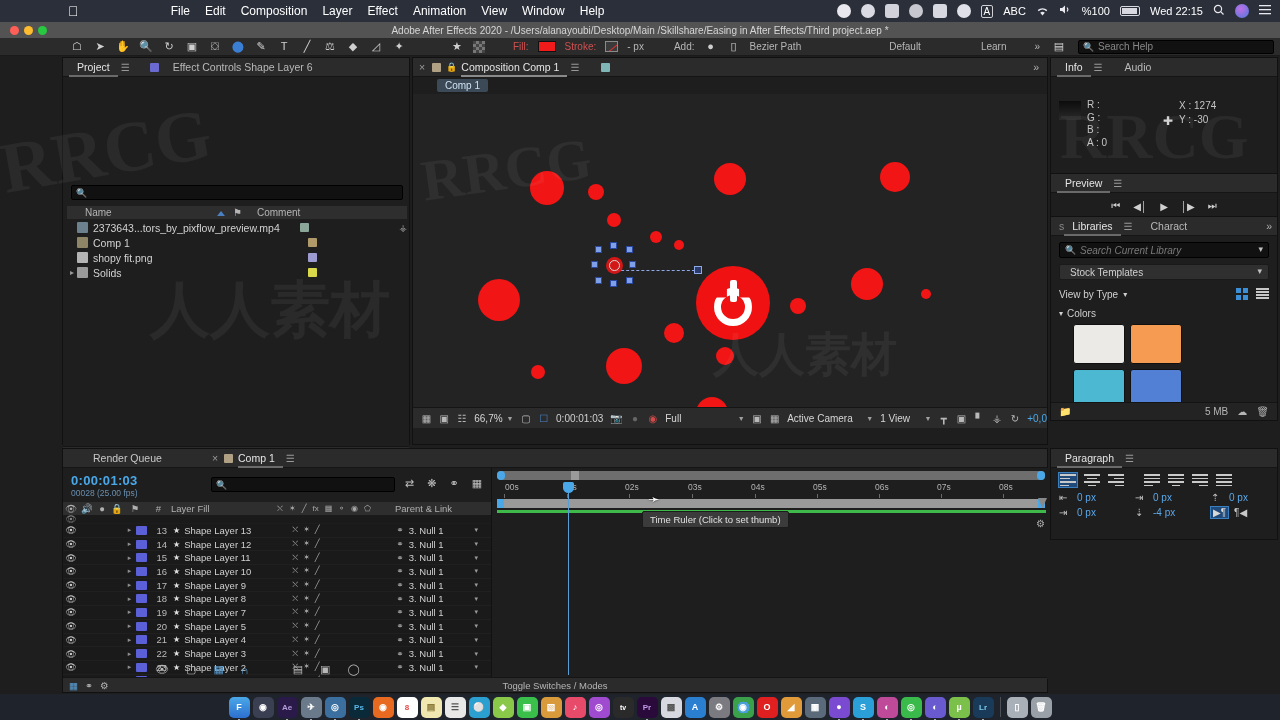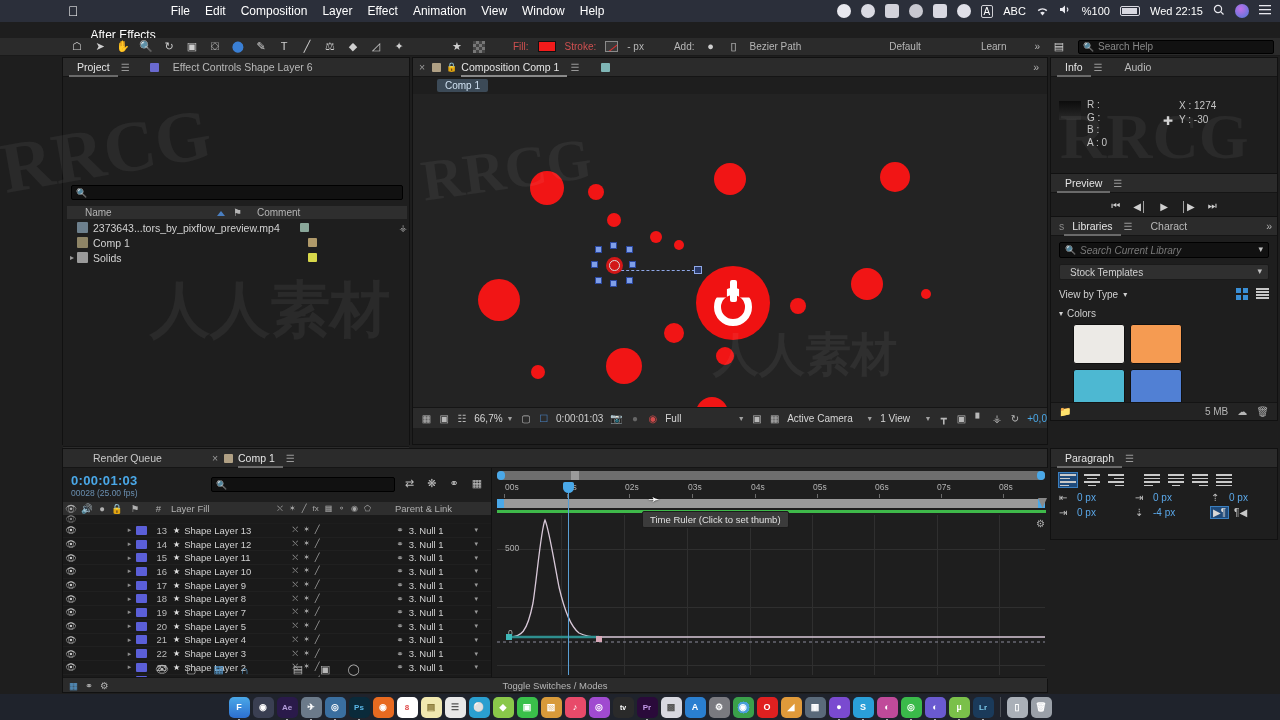--- a/index.html
+++ b/index.html
@@ -294,20 +294,28 @@
       <span class="ic" style="background:none;width:13px;border-radius:0">
         <svg width="13" height="11" viewBox="0 0 13 11">
             <rect y="1" width="12" height="1.3" fill="#e8e8ee"></rect>
             <rect y="5" width="12" height="1.3" fill="#e8e8ee"></rect>
             <rect y="9" width="12" height="1.3" fill="#e8e8ee"></rect>
           </svg>
       </span>
     </span>
   </div>
 
+  <div class="titlebar">
+    <span class="tl-dots">
+      <i style="background:#ff5f57"></i>
+      <i style="background:#febc2e"></i>
+      <i style="background:#28c840"></i>
+    </span>
+    <span class="tl-title">Adobe After Effects 2020 - /Users/alanayoubi/Desktop/Main /Skillshare/Easing in After Effects/Third project.aep *</span>
+  </div>
 
   <div class="toolbar">
     <span class="tool">☖</span>
     <span class="tool">➤</span>
     <span class="tool">✋</span>
     <span class="tool">🔍</span>
     <span class="tool">↻</span>
     <span class="tool">▣</span>
     <span class="tool">⛋</span>
     <span class="tool" style="color:#3a7fd4">⬤</span>
@@ -372,20 +380,26 @@
           <span class="lbl" style="background:#8aa79a"></span>
           <span style="color:#9a9a9a;font-size:9px">⚶</span>
         </div>
         <div class="prow">
           <span class="arrow"></span>
           <span class="ficon" style="background:#8e8466"></span>
           <span class="nm">Comp 1</span>
           <span class="lbl" style="background:#b09a6a"></span>
         </div>
         <div class="prow">
+          <span class="arrow"></span>
+          <span class="ficon" style="background:#b4b4b4"></span>
+          <span class="nm">shopy fit.png</span>
+          <span class="lbl" style="background:#9c9cd0"></span>
+        </div>
+        <div class="prow">
           <span class="arrow">▸</span>
           <span class="ficon" style="background:#9a9a9a"></span>
           <span class="nm">Solids</span>
           <span class="lbl" style="background:#d8d84a"></span>
         </div>
       </div>
       <div class="proj-foot">
         <span>▦</span>
         <span>📁</span>
         <span>▣</span>
@@ -992,42 +1006,20 @@
           <i class="tick" style="left:444px"></i>
           <i class="tick" style="left:506px"></i>
       </div>
       <div class="workbar">
         <i style="left:0"></i>
           <i style="right:0"></i>
       </div>
       <i class="greenbar" style="left:5px;width:298px"></i>
       <i class="greenbar" style="left:302px;width:252px"></i>
 
-      <div class="graph">
-        <i class="gline-h" style="top:34px"></i>
-        <i class="gline-h" style="top:92px"></i>
-        <i class="gline-h" style="top:150px"></i>
-        <i class="gline-v" style="left:64px"></i>
-          <i class="gline-v" style="left:127px"></i>
-        <i class="gline-v" style="left:190px"></i>
-          <i class="gline-v" style="left:253px"></i>
-        <i class="gline-v" style="left:315px"></i>
-          <i class="gline-v" style="left:377px"></i>
-        <i class="gline-v" style="left:440px"></i>
-          <i class="gline-v" style="left:502px"></i>
-        <span class="glabel" style="left:8px;top:28px">500</span>
-        <span class="glabel" style="left:11px;top:113px">0</span>
-        <svg width="548" height="160" style="position:absolute;left:0;top:0">
-          <path d="M12,122 C24,122 30,118 36,88 C40,62 44,14 48,5 C52,14 57,46 62,72 C68,98 74,112 82,118 C90,122 96,122 102,122 L548,122" stroke="#d8c8d8" stroke-width="1.3" fill="none"></path>
-          <line x1="12" y1="122" x2="102" y2="122" stroke="#2e8e8e" stroke-width="2.6"></line>
-          <line x1="0" y1="127" x2="548" y2="127" stroke="#8a8a9a" stroke-width="1.2" stroke-dasharray="3,3"></line>
-        </svg>
-        <i class="kf" style="left:12px;top:122px;background:#3fb8b8"></i>
-        <i class="kf" style="left:102px;top:124px;background:#d8a8b8"></i>
-      </div>
 
       <i class="cti" style="left:76px"></i>
       <i class="cti-head" style="left:76px"></i>
       <div class="tooltip" style="left:150px;top:43px">Time Ruler (Click to set thumb)</div>
       <span style="position:absolute;left:156px;top:23px;color:#fff;font-size:14px;text-shadow:0 0 2px #000">➛</span>
       <span style="position:absolute;right:4px;top:50px;color:#b0b0b0;font-size:10px">⚙</span>
       <span style="position:absolute;right:2px;top:30px;width:9px;height:10px;background:#8a8a8a;clip-path:polygon(0 0,100% 0,50% 100%);display:block"></span>
     </div>
 
     <div class="tl-tools">

